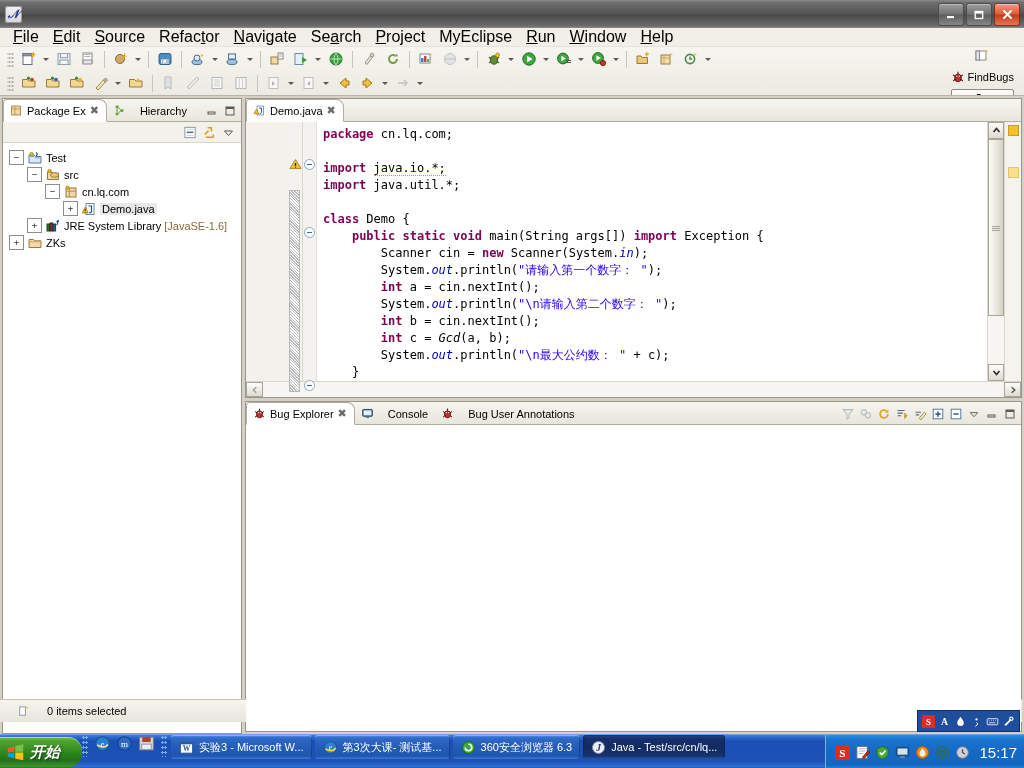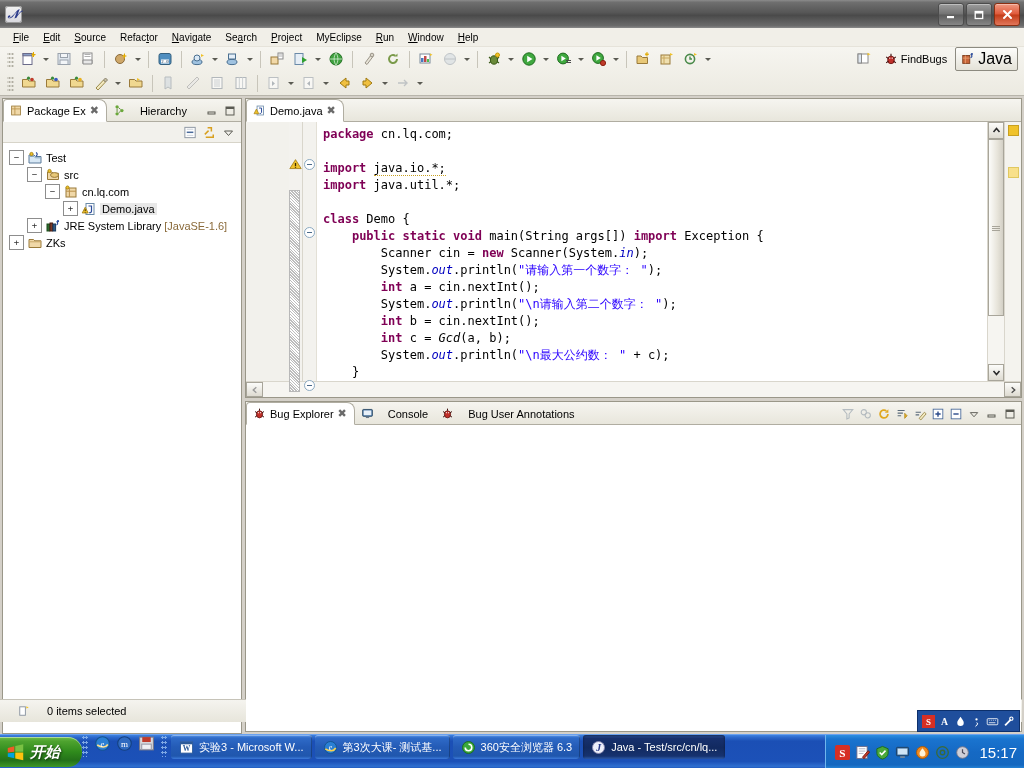--- a/index.html
+++ b/index.html
@@ -28,36 +28,36 @@
   .wbtn{width:24px;height:21px;border:1px solid #4c4c4c;border-radius:3px;
      display:flex;align-items:center;justify-content:center;
      background:linear-gradient(180deg,#9d9d9d,#737373 48%,#5d5d5d 52%,#868686);
      box-shadow:inset 0 1px 0 rgba(255,255,255,.35);}
   .wbtn.close{background:linear-gradient(180deg,#f09a82,#e0593a 48%,#c23c18 52%,#e2765a);
      border-color:#8a2f12;}
   .wbtn svg{display:block}
   
   .menubar{height:18px;flex:0 0 18px;background:#f1efe8;display:flex;align-items:center;
      padding-left:6px;border-bottom:1px solid #e6e3da;}
-  .menubar .mi{padding:1px 7px;font-size:10px;color:#000;white-space:nowrap;text-align:right;}
+  .menubar .mi{padding:1px 7px;font-size:16px;color:#000;white-space:nowrap;text-align:right;}
   .menubar .mi u{text-decoration:underline;}
   
   .tbwrap{background:linear-gradient(180deg,#f6f5f0,#eceae1);flex:0 0 48px;position:relative;
           border-bottom:1px solid #b8b5ab;overflow:hidden;}
   .tbrow{height:24px;display:flex;align-items:center;padding-left:4px;}
   .grip{width:7px;height:16px;margin:0 3px;
     background-image:radial-gradient(circle,#a9a699 1px,transparent 1.2px);
     background-size:3px 4px;background-position:1px 1px;opacity:.9;}
   .tbi{width:20px;height:20px;display:flex;align-items:center;justify-content:center;margin:0 1px;
        border:1px solid transparent;border-radius:2px;}
   .tbarrow{width:9px;height:20px;display:flex;align-items:center;justify-content:center;margin-right:2px;}
   .tbarrow::after{content:"";border-left:3px solid transparent;border-right:3px solid transparent;
        border-top:3px solid #5a5a52;}
   .tbsep{width:1px;height:17px;background:#c8c5ba;margin:0 4px;}
-  .persp{position:absolute;right:0;top:0;height:24px;display:flex;align-items:center;gap:4px;padding-right:6px;}
+  .persp{position:absolute;right:0;top:0;height:24px;display:flex;align-items:center;gap:4px;padding-right:6px;flex-direction:column;}
   .fb-btn{display:flex;align-items:center;gap:3px;padding:1px 4px;font-size:11px;}
   .persp-btn{display:flex;align-items:center;gap:3px;padding:2px 5px;font-size:16px;
      border:1px solid #8c8a80;border-radius:2px;background:linear-gradient(180deg,#fdfdfb,#e4e2d8);justify-content:flex-end;}
   
   .ws{flex:1 1 auto;display:flex;padding:2px 2px 0 2px;gap:3px;min-height:0;}
   .leftcol{width:240px;flex:0 0 240px;display:flex;flex-direction:column;}
   .rightcol{flex:1 1 auto;display:flex;flex-direction:column;gap:3px;min-width:0;}
   
   .part{background:#f2f1ec;border:1px solid #9a9789;display:flex;flex-direction:column;min-height:0;}
   .tabrow{height:22px;flex:0 0 22px;display:flex;align-items:flex-end;position:relative;

